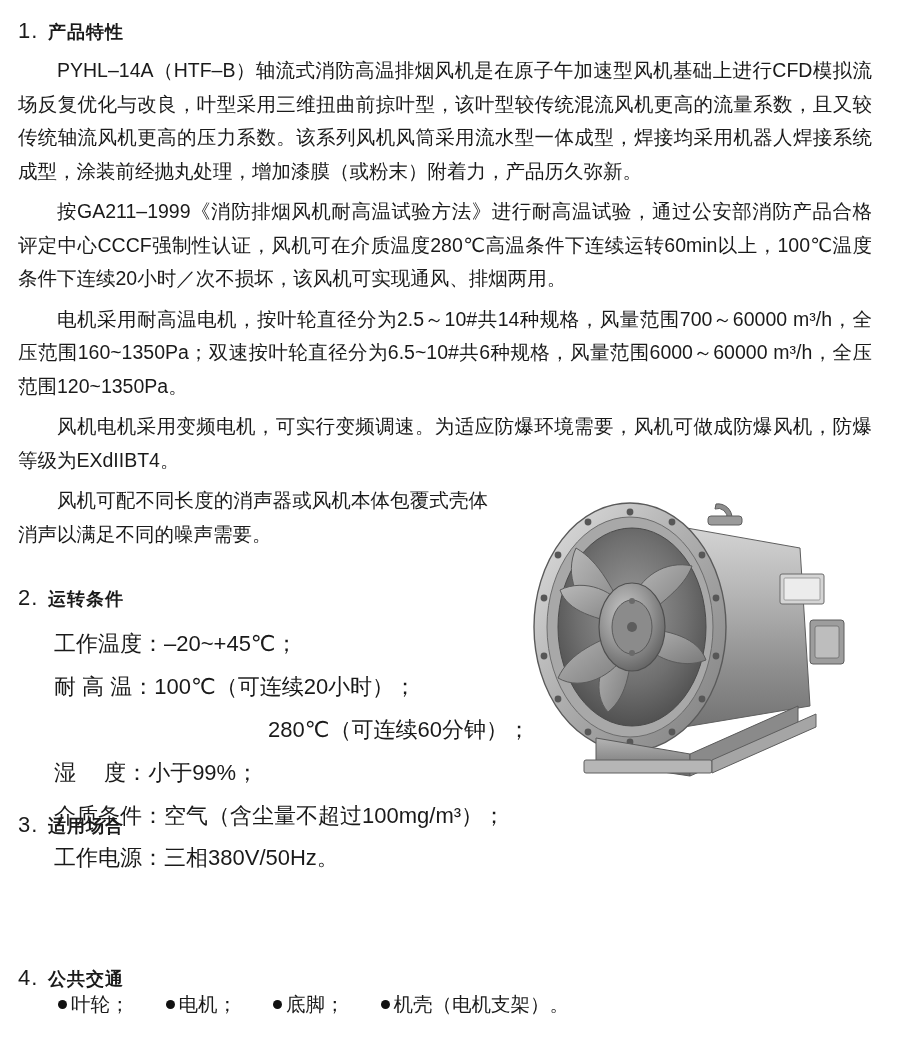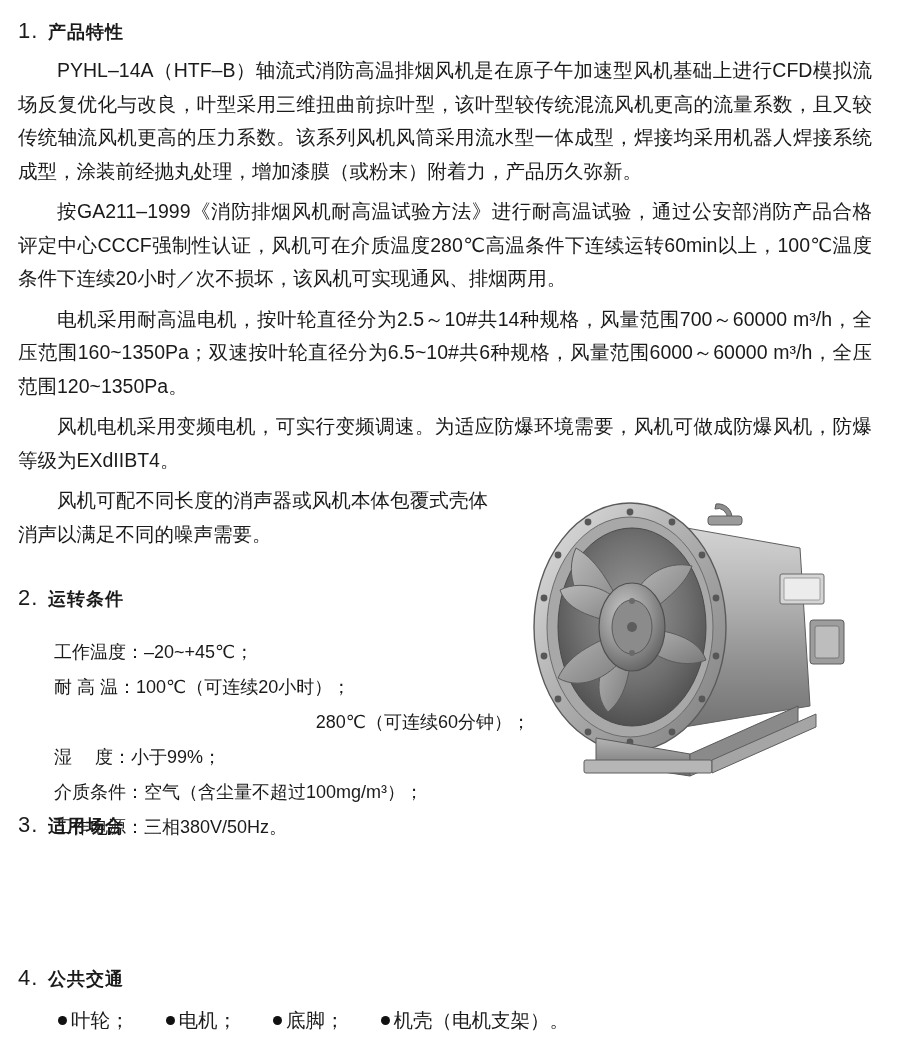--- a/index.html
+++ b/index.html
@@ -77,23 +77,23 @@
   }
 
   
   #sec2 {
     position: absolute;
     left: 10px;
     top: 585px;
     width: 520px;
   }
   #sec2-list {
-    margin-top: 24px;
+    margin-top: 12px;
     padding-left: 44px;
-    font-size: 18px;
+    font-size: 22px;
     line-height: 1.95;
   }
   .cond-row {
     display: block;
     white-space: nowrap;
   }
   .cond-row .label { display: inline-block; }
   .cond-indent { padding-left: 96px; text-align: right; }
 
   
@@ -112,21 +112,20 @@
   }
 
   
   #sec4 {
     position: absolute;
     left: 10px;
     top: 965px;
     width: 890px;
   }
   #sec4-items {
-    margin-top: 16px;
     padding-left: 48px;
     font-size: 19.5px;
     display: flex;
     align-items: center;
   }
   #sec4-items .cfg-item {
     white-space: nowrap;
     margin-right: 36px;
   }
   #sec4-items .cfg-item:last-child { margin-right: 0; }

